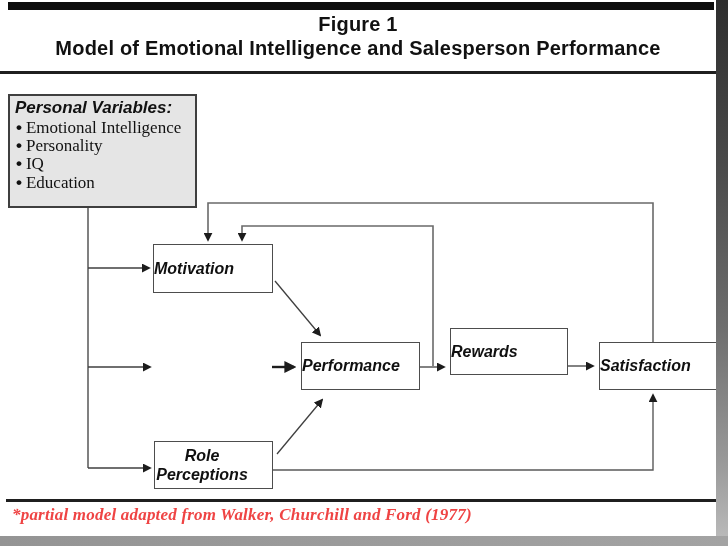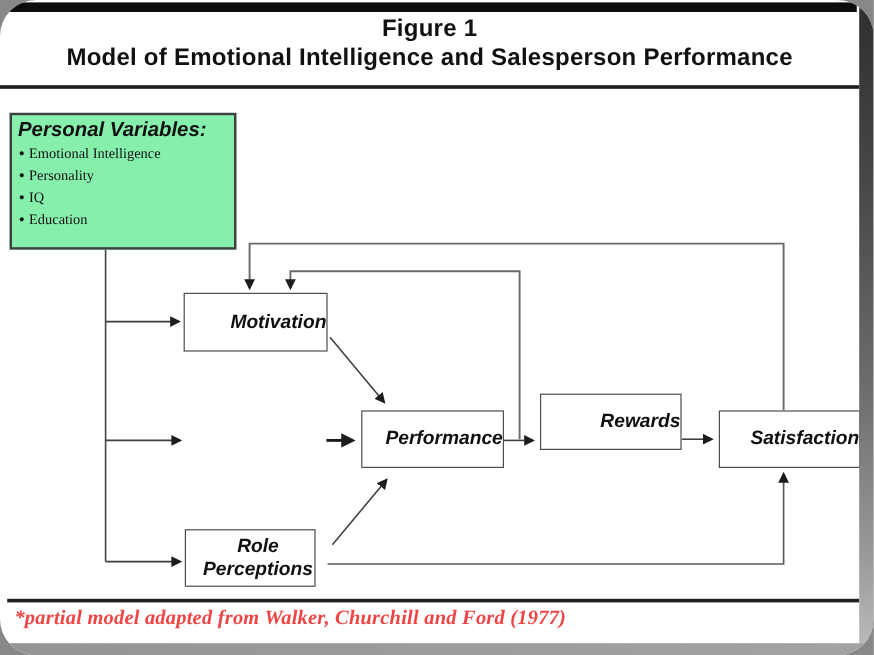--- a/index.html
+++ b/index.html
@@ -1,38 +1,38 @@
 <!DOCTYPE html>
 <html><head>
 <meta charset="utf-8">
 <style>
   html,body{margin:0;padding:0;background:#888;}
   .stage{position:relative;width:728px;height:546px;background:#ffffff;overflow:hidden;
-         font-family:"Liberation Sans",sans-serif;color:#111;border-radius:30px;}
+         font-family:"Liberation Sans",sans-serif;color:#111;}
   
   .topbar{position:absolute;left:8px;top:2px;width:706px;height:8px;background:#0d0d0d;}
   
   .titleblock{position:absolute;left:0;top:12px;width:716px;text-align:center;line-height:24px;
               font-weight:bold;font-size:20px;letter-spacing:0.2px;}
   .titlerule{position:absolute;left:0;top:71px;width:716px;height:3px;background:#1f1f1f;}
   
   .pvbox{position:absolute;left:8px;top:94px;width:189px;height:114px;border:2px solid #3f3f3f;
-         background:#86efac;box-sizing:border-box;padding:2px 0 0 5px;}
+         background:#e5e5e5;box-sizing:border-box;padding:2px 0 0 5px;}
   .pvhead{font-style:italic;font-weight:bold;font-size:17px;line-height:20px;}
   .pvlist{margin:1px 0 0 0;padding:0;list-style:none;font-family:"Liberation Serif",serif;
-          font-size:12px;line-height:18.2px;}
+          font-size:17px;line-height:18.2px;}
   .pvlist li{white-space:nowrap;}
   .blt{font-weight:bold;margin:0 4px 0 1px;font-family:"Liberation Sans",sans-serif;}
   
   .node{position:absolute;background:#fff;border:1.5px solid #4d4d4d;box-sizing:border-box;
-        display:flex;align-items:center;justify-content:flex-end;
+        display:flex;align-items:center;justify-content:flex-start;
         font-style:italic;font-weight:bold;font-size:16px;color:#101010;text-align:center;}
   .n-motivation{left:153px;top:244px;width:120px;height:49px;}
   .n-aptitude{left:154px;top:341px;width:118px;height:51px;}
-  .n-roleperc{left:154px;top:441px;width:109px;height:48px;line-height:19px;}
+  .n-roleperc{left:154px;top:441px;width:119px;height:48px;line-height:19px;}
   .n-roleperc span{display:inline-block;width:94px;}
   .n-performance{left:301px;top:342px;width:119px;height:48px;}
   .n-rewards{left:450px;top:328px;width:118px;height:47px;}
   .n-satisfaction{left:599px;top:342px;width:118px;height:48px;}
   
   .connectors{position:absolute;left:0;top:0;width:728px;height:546px;}
   
   .bottomrule{position:absolute;left:6px;top:499px;width:710px;height:3px;background:#1f1f1f;}
   .footnote{position:absolute;left:12px;top:505px;width:700px;
             font-family:"Liberation Serif",serif;font-style:italic;font-weight:600;

